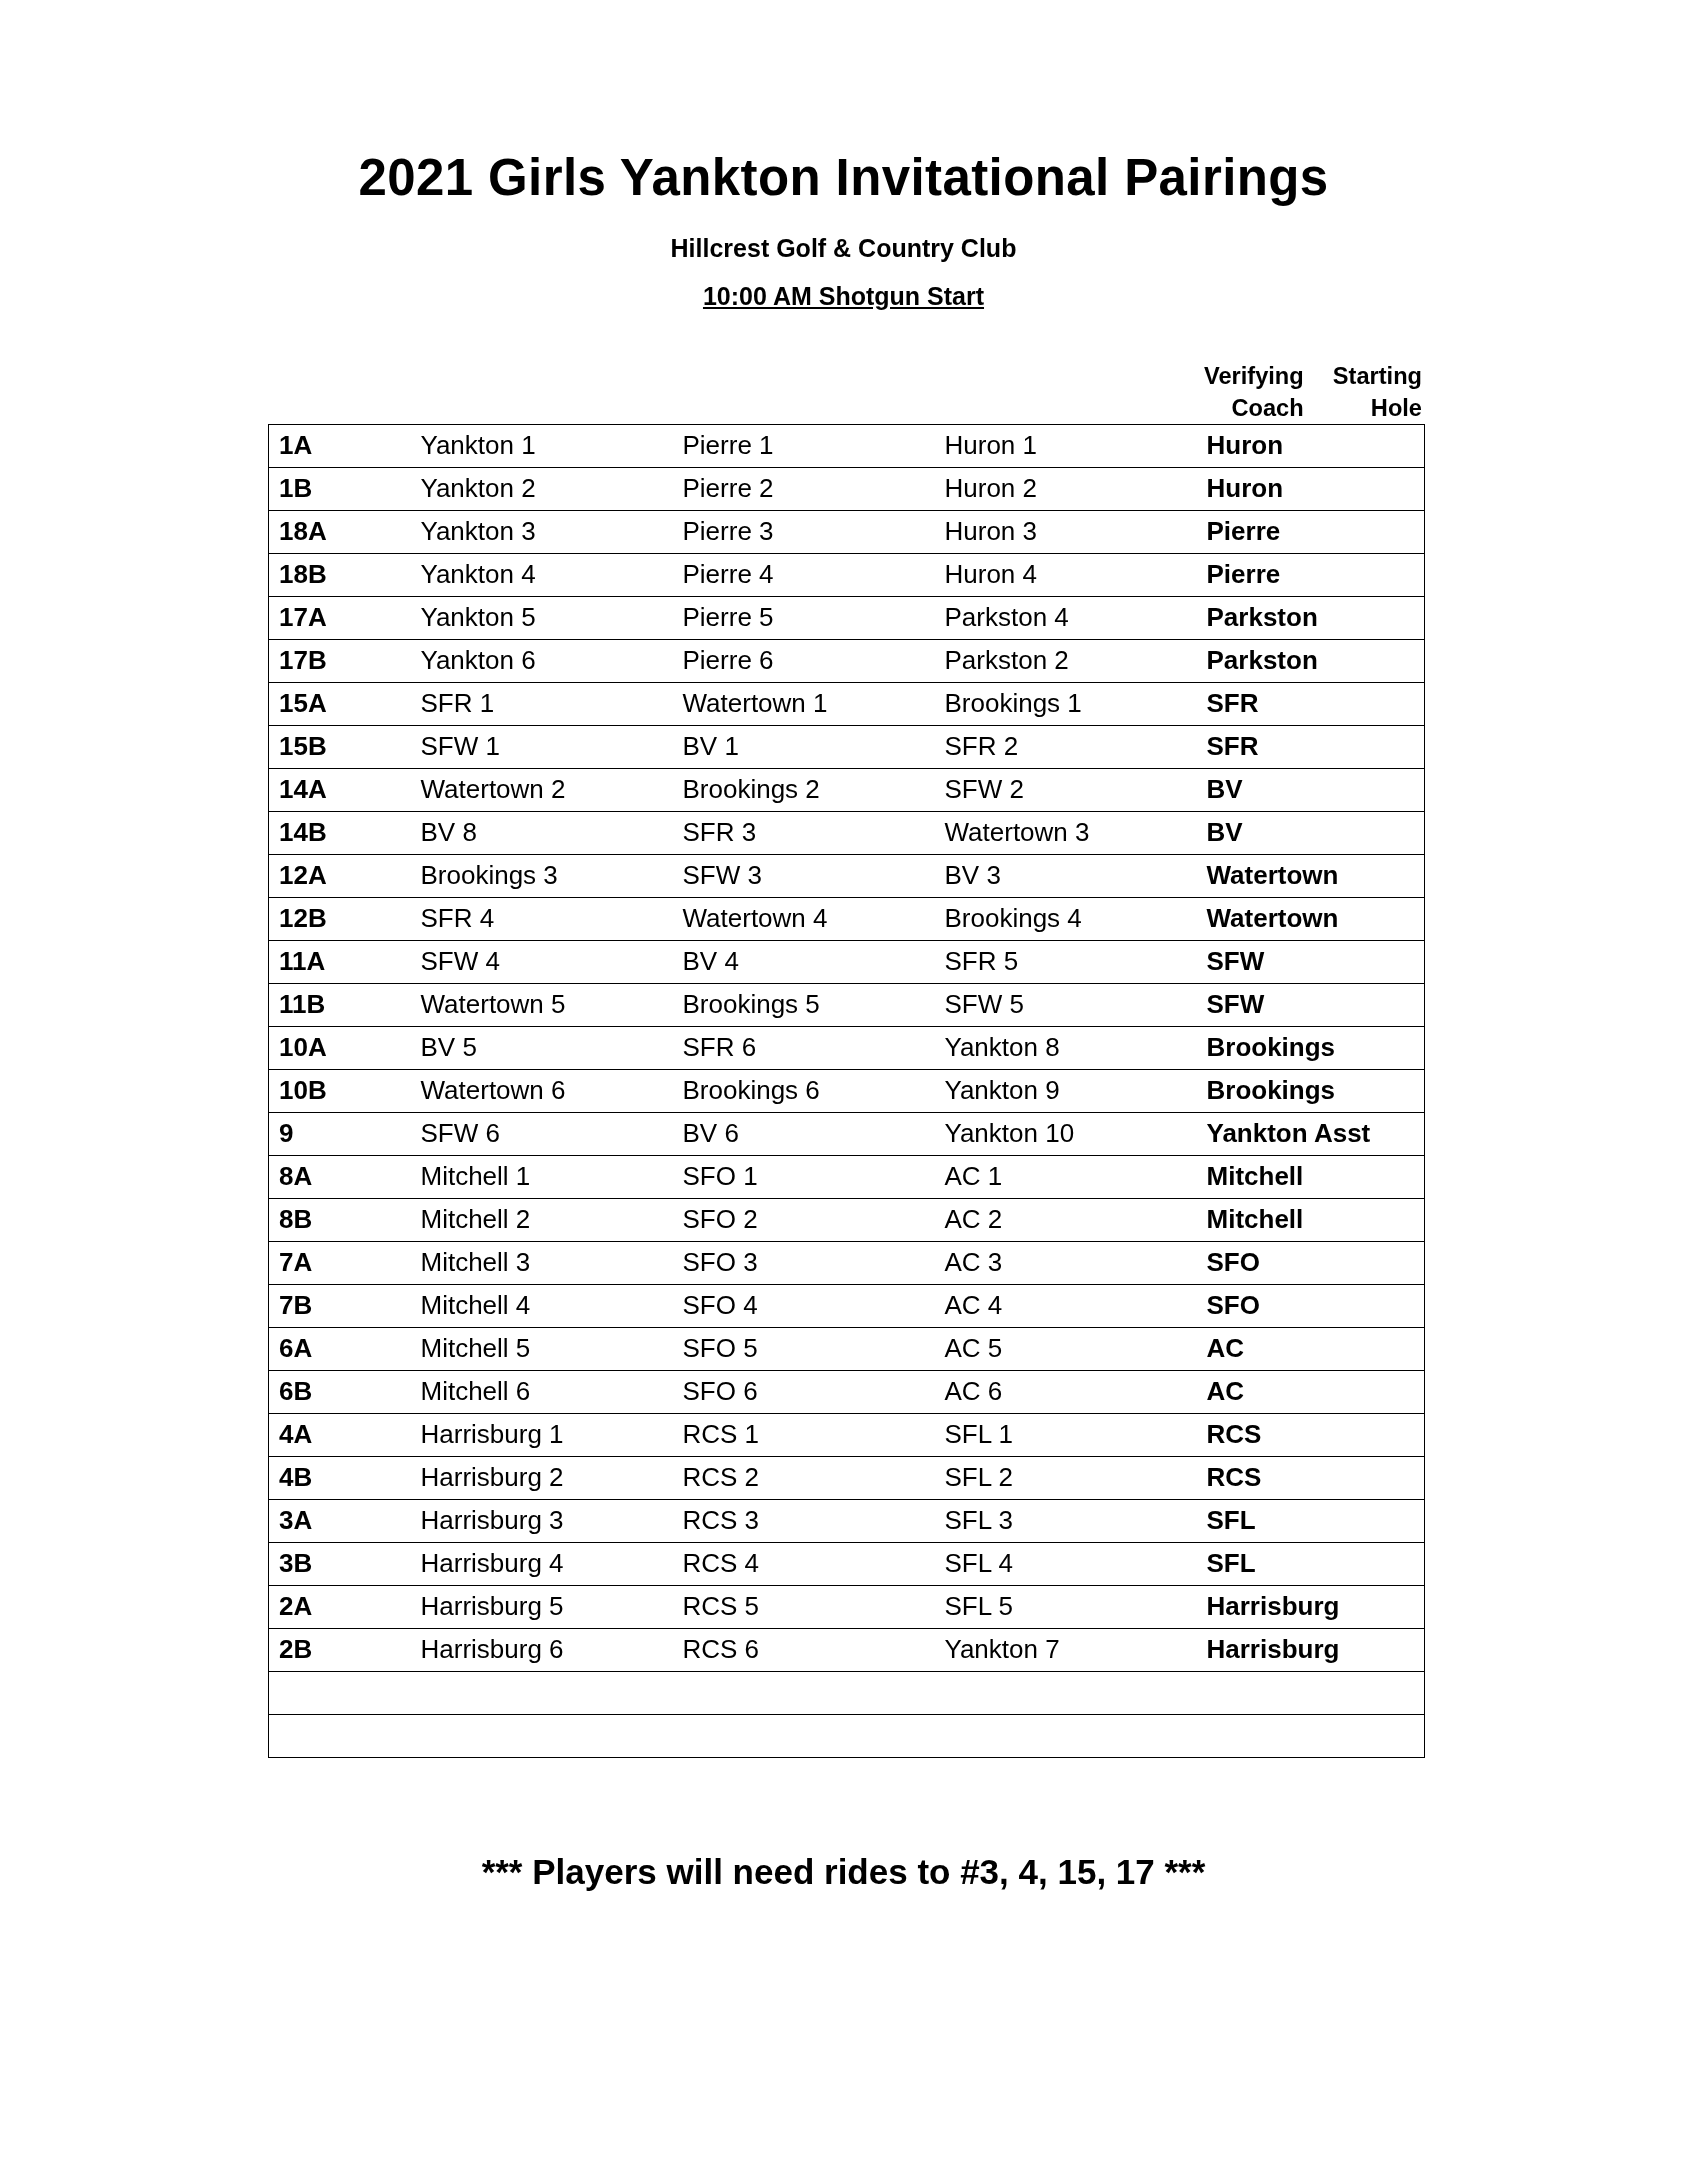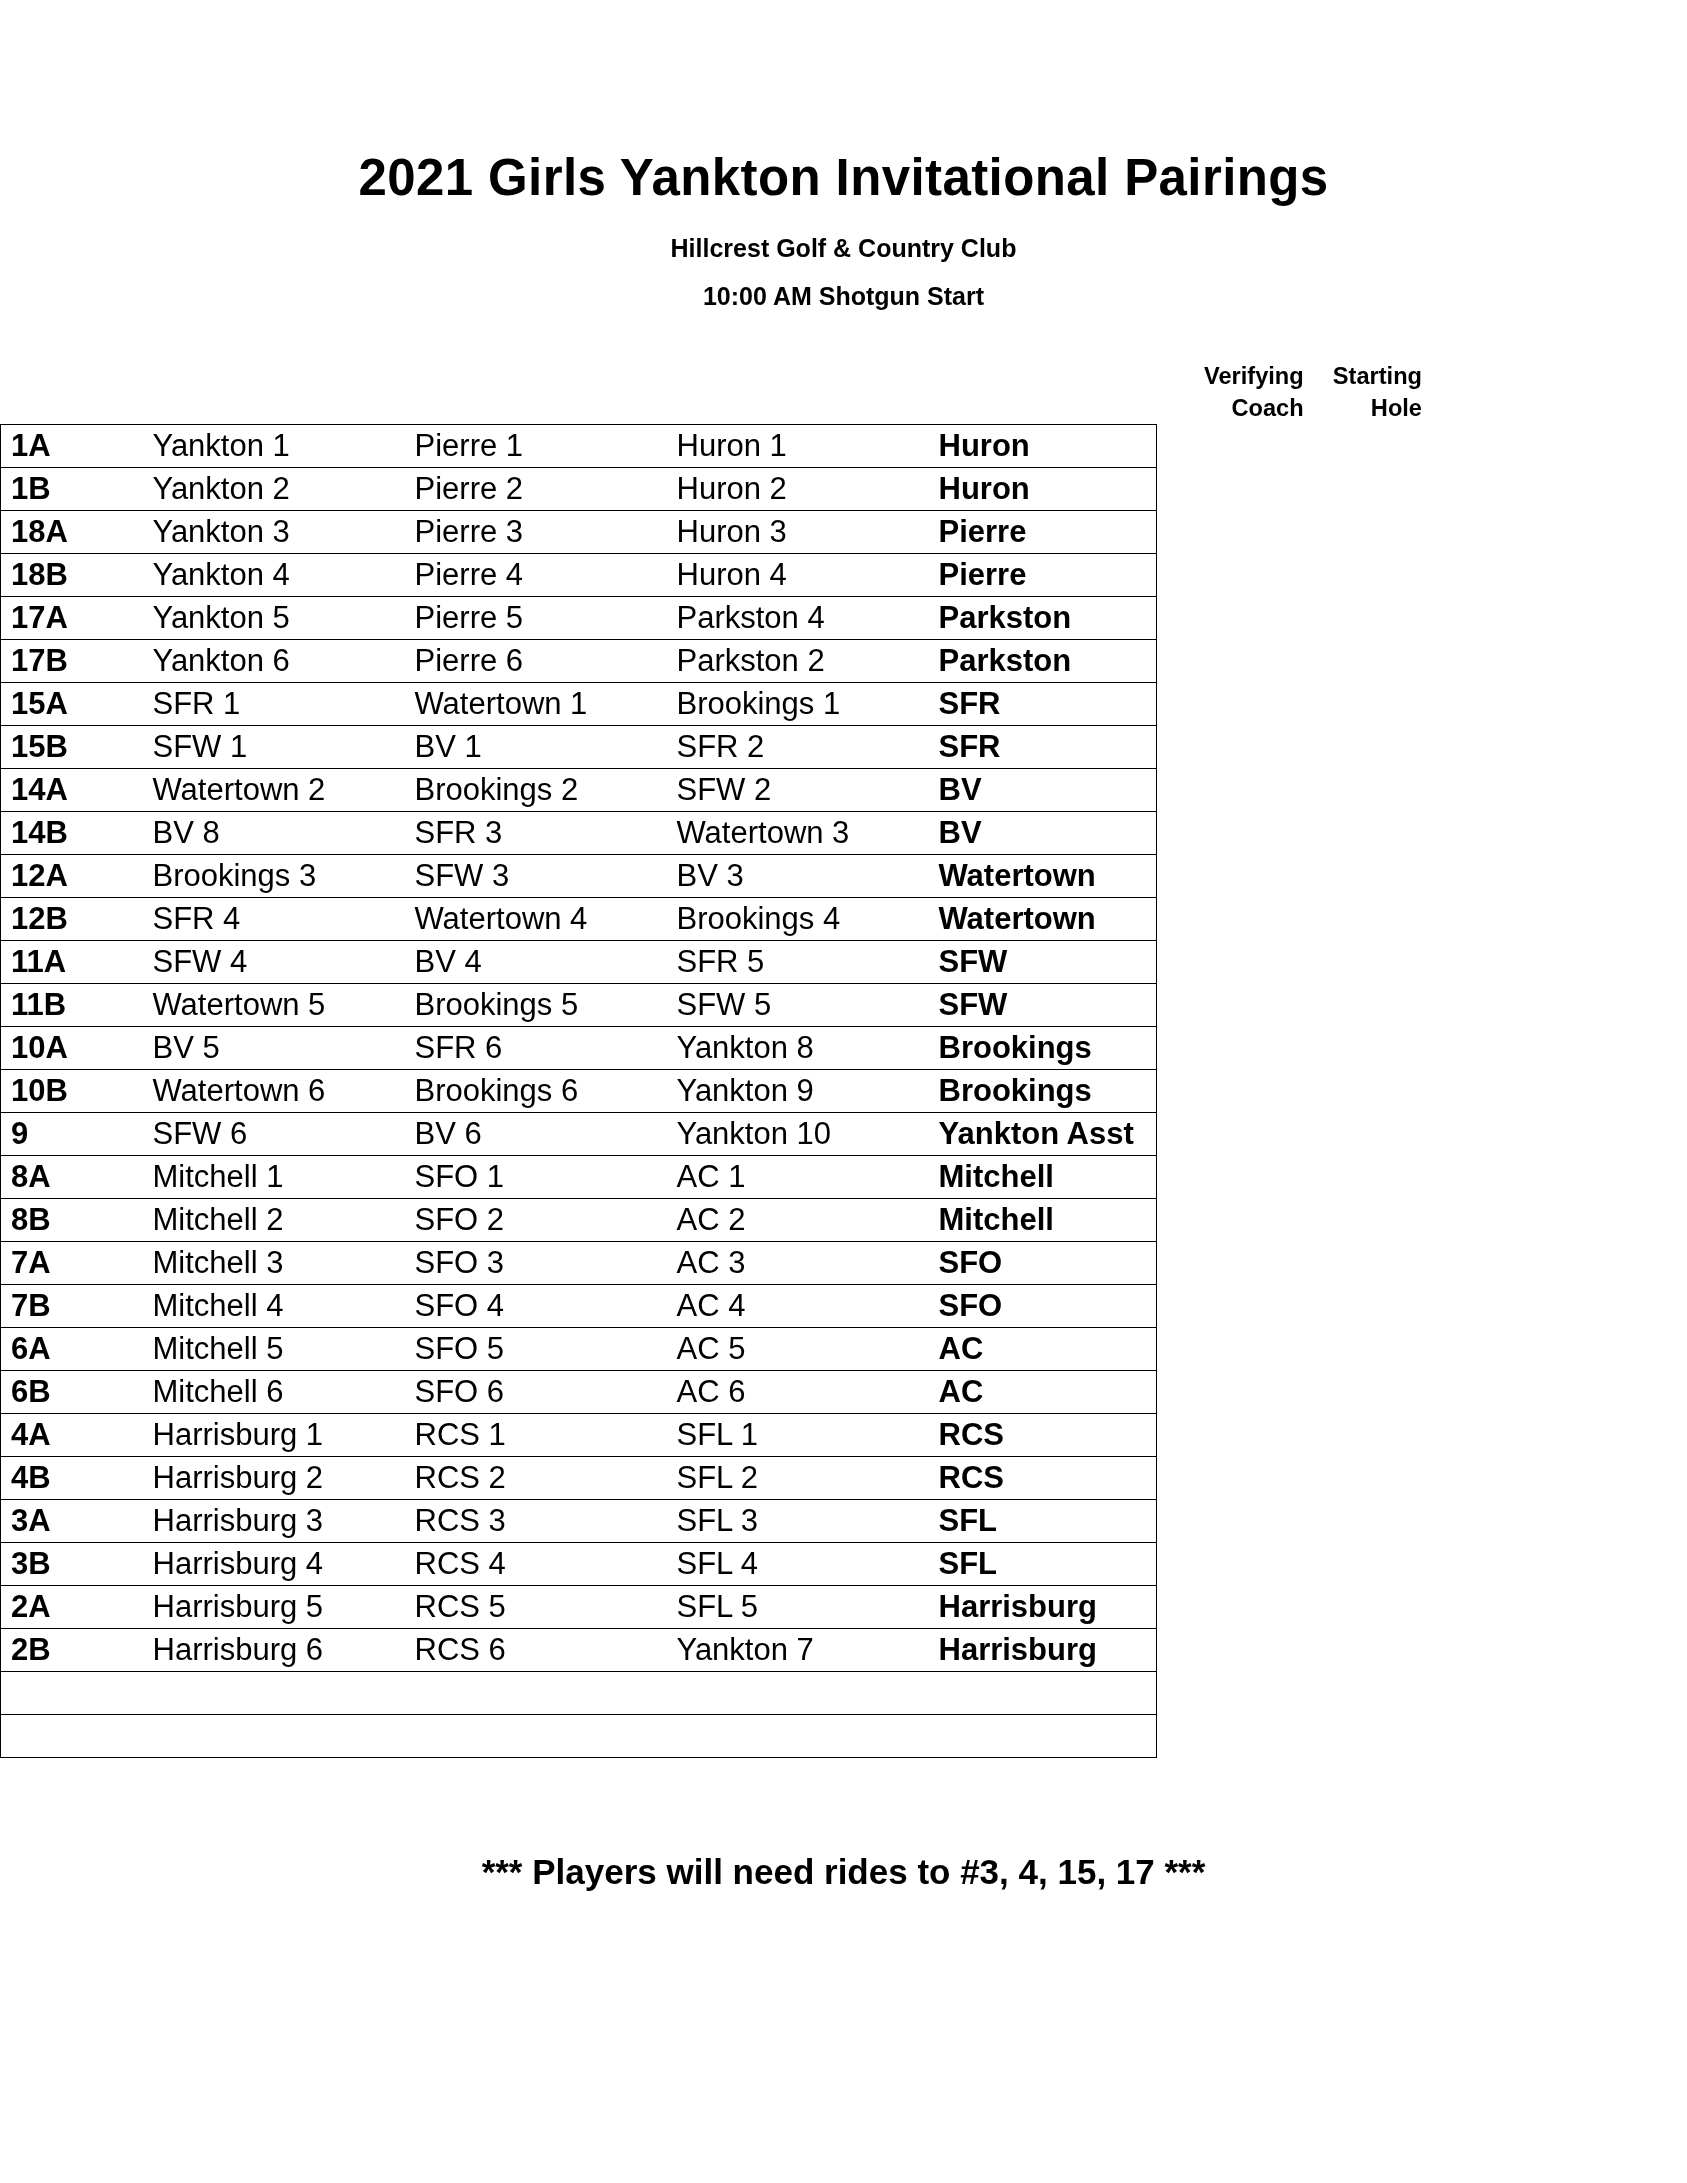--- a/index.html
+++ b/index.html
@@ -24,37 +24,39 @@
     margin-top: 27px;
     text-align: center;
     font-size: 25px;
     font-weight: bold;
   }
   .subtitle-start {
     margin-top: 18.6px;
     text-align: center;
     font-size: 25px;
     font-weight: bold;
+    text-decoration: underline;
   }
   .table-header {
     position: relative;
     margin: 49px 0 0 268px;
     width: 1154px;
     font-size: 23.6px;
     font-weight: bold;
     line-height: 32px;
   }
   .th-hole { padding-left: 10px; text-align: right; }
   .th-coach { position: absolute; left: 936px; top: 0; text-align: right; }
   table.pairings {
+    margin-left: 268px;
     width: 1154px;
     table-layout: fixed;
     border-collapse: collapse;
     border: 1.7px solid #000000;
-    font-size: 31px;
+    font-size: 26px;
   }
   table.pairings td {
     height: 43px;
     padding: 0 0 0 10px;
     border-bottom: 1.7px solid #000000;
     vertical-align: middle;
     white-space: nowrap;
     overflow: hidden;
   }
   .col-hole  { width: 142px; font-weight: bold; }

